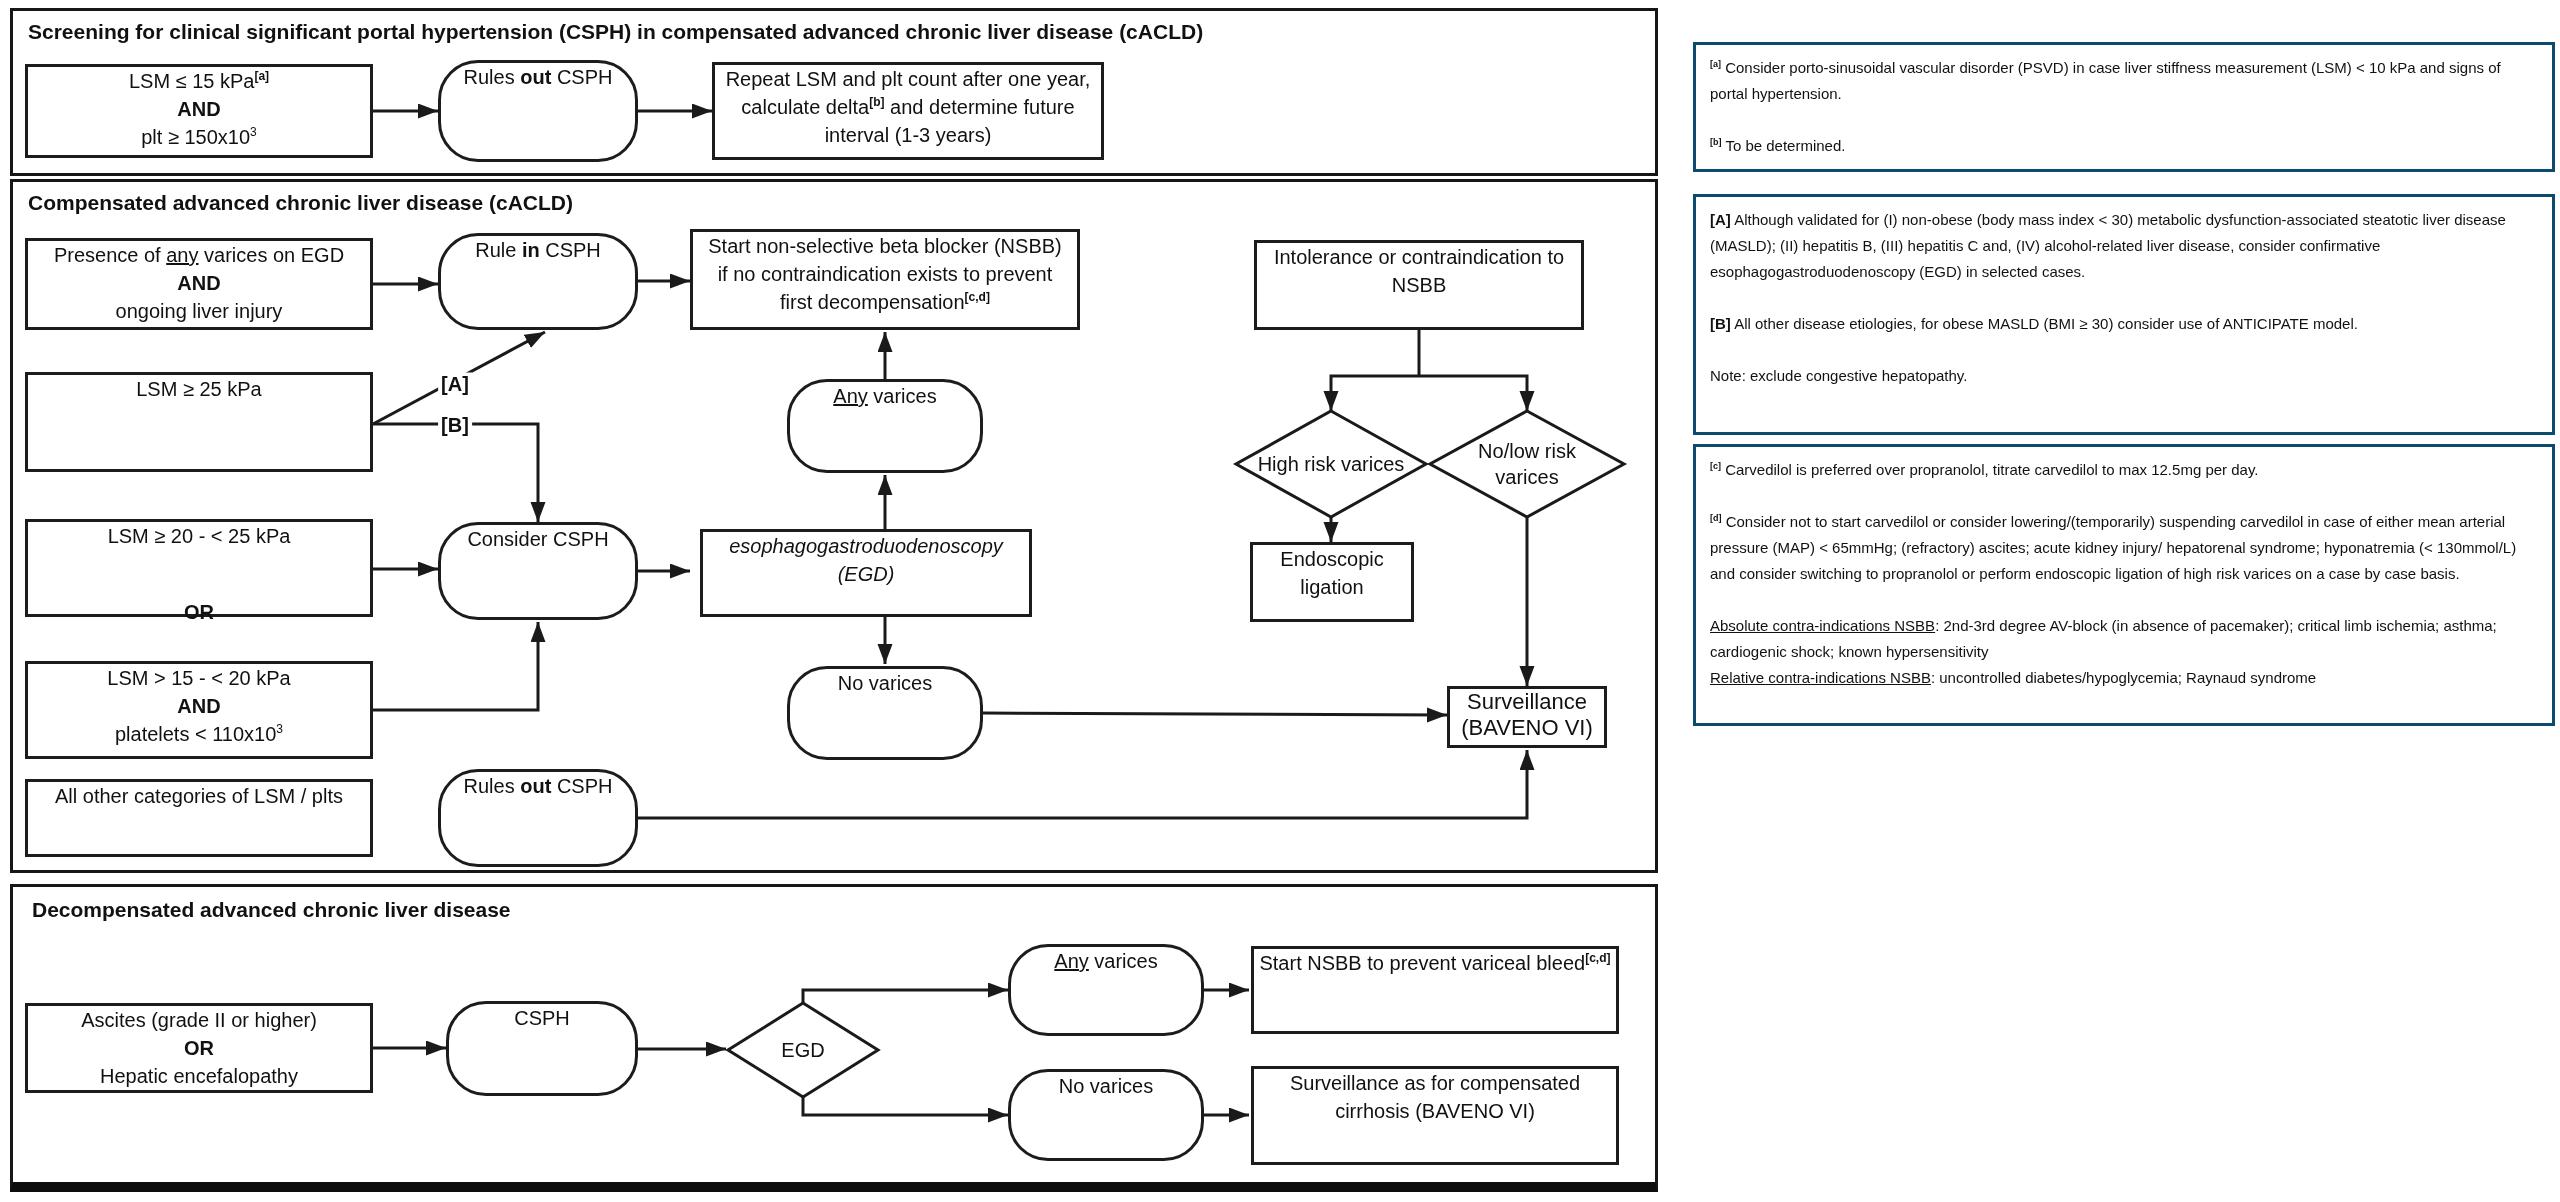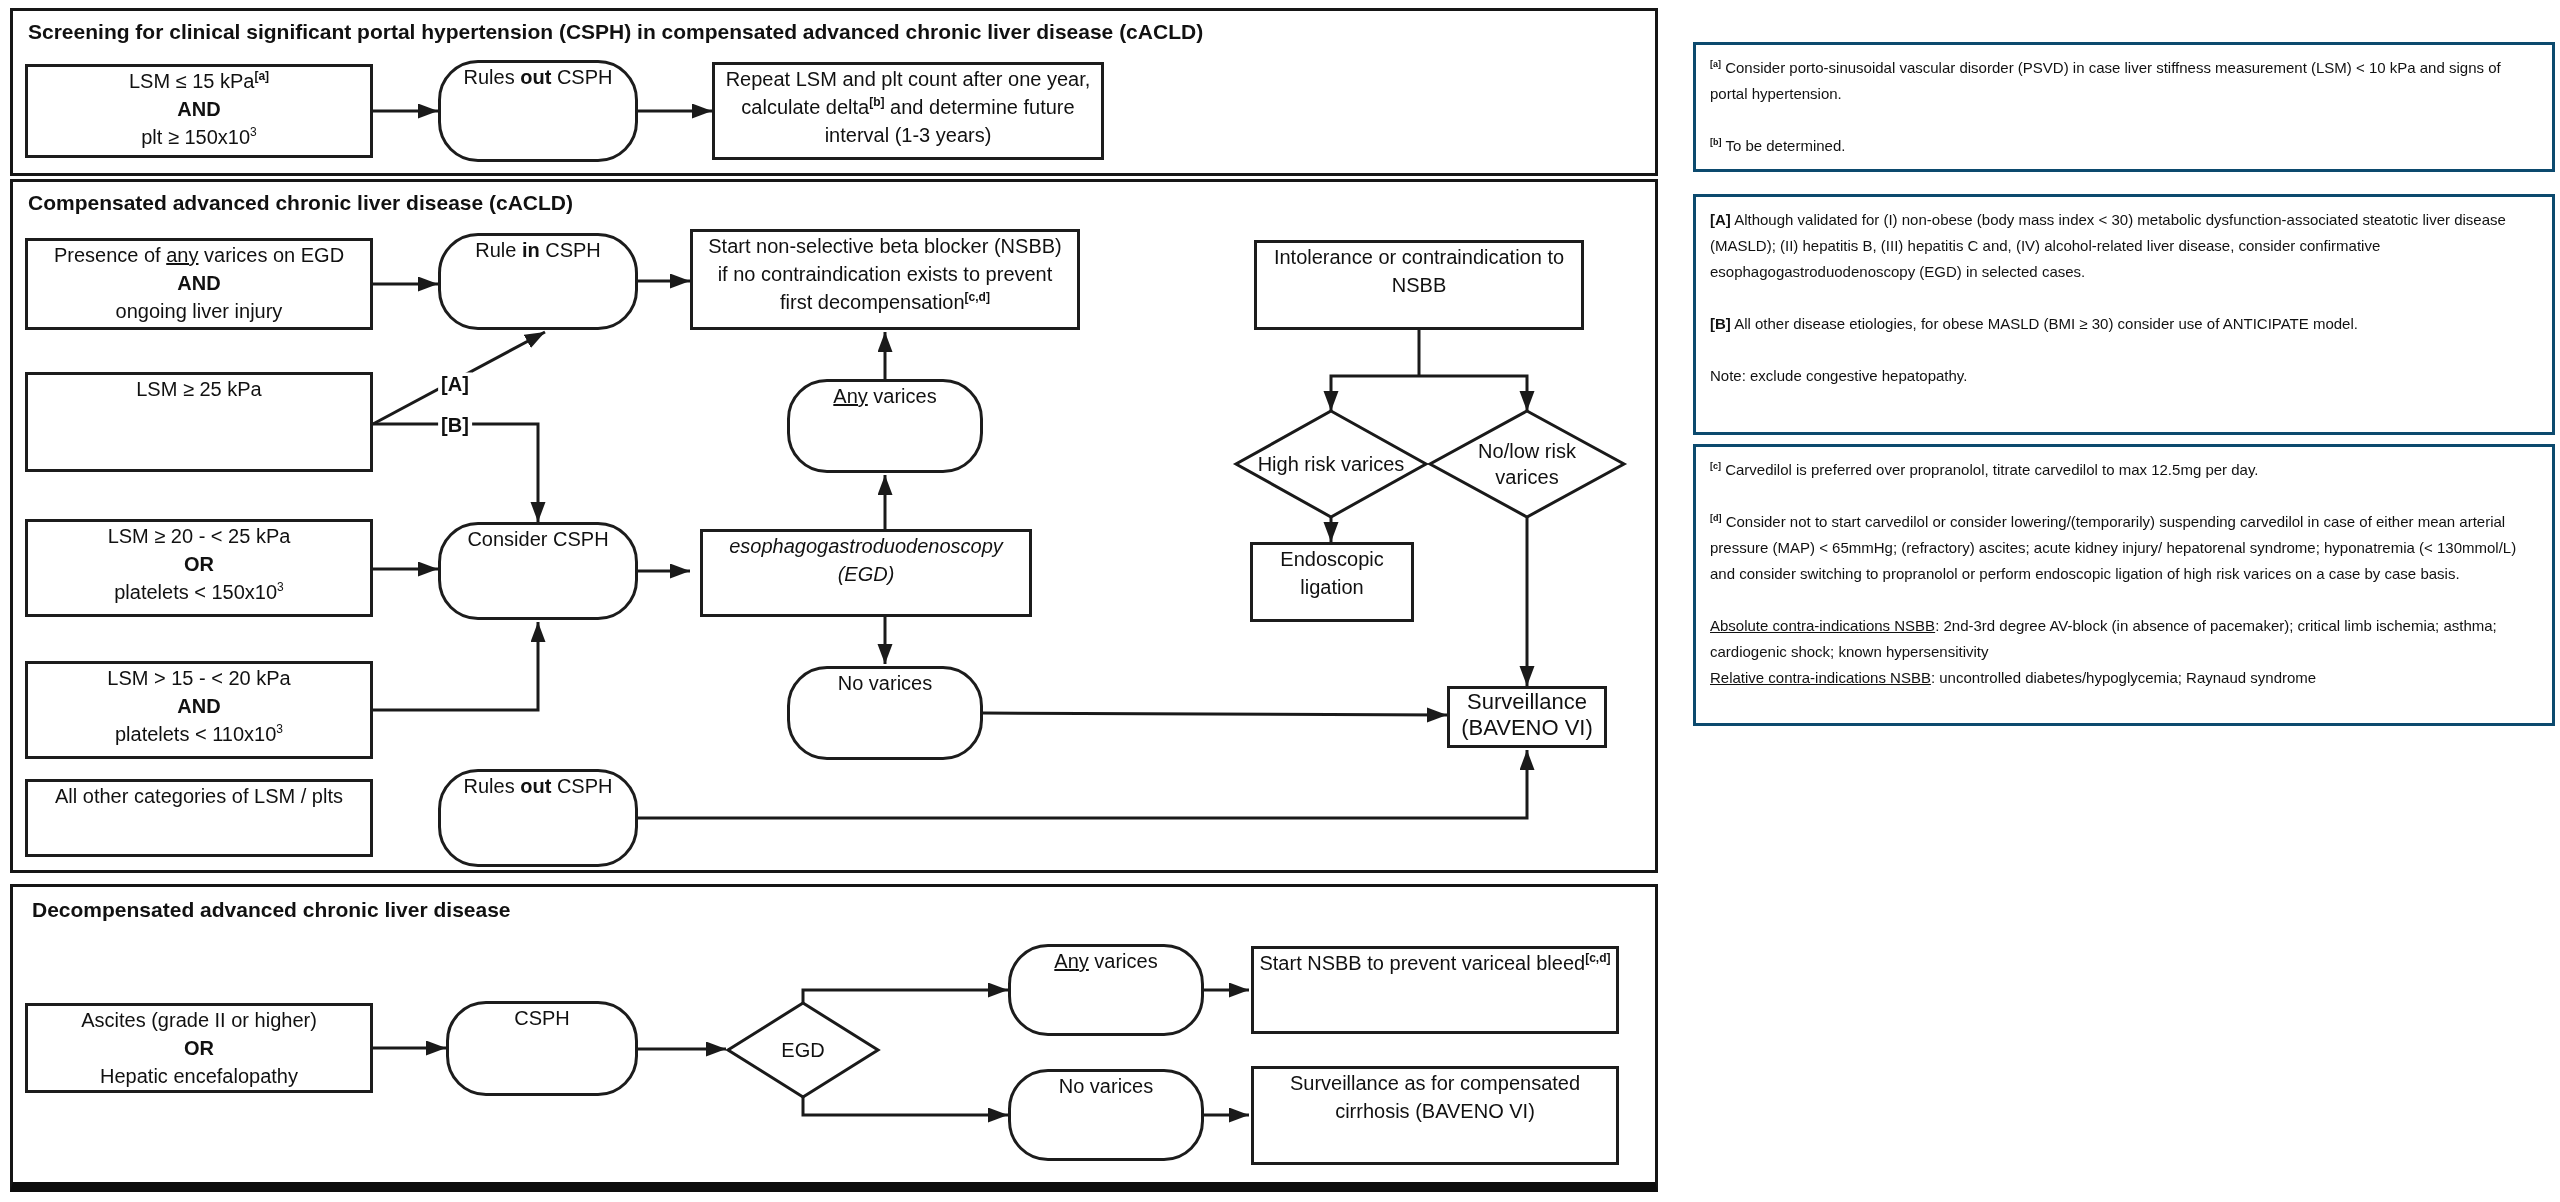--- a/index.html
+++ b/index.html
@@ -109,21 +109,21 @@
       <div class="rl"><span>first decompensation</span><sup class="b">[c,d]</sup></div>
     </div>
   <div class="node" style="left:25px;top:372px;width:348px;height:100px;">
       <div class="rl"><span>LSM ≥ 25 kPa</span></div>
     </div>
   <div class="flab" style="left:455px;top:384px;">[A]</div>
   <div class="flab" style="left:455px;top:425px;">[B]</div>
   <div class="node stadium" style="left:787px;top:379px;width:196px;height:94px;">
       <div class="rl"><span class="u">Any</span><span> varices</span></div>
     </div>
-  <div class="node" style="left:25px;top:519px;width:348px;height:98px;">
+  <div class="node" style="left:25px;top:519px;width:348px;height:98px;gap:48px;">
       <div class="rl"><span>LSM ≥ 20 - &lt; 25 kPa</span></div>
       <div class="rl"><span class="b">OR</span></div>
       <div class="rl"><span>platelets &lt; 150x10</span><sup>3</sup></div>
     </div>
   <div class="node stadium" style="left:438px;top:522px;width:200px;height:98px;">
       <div class="rl"><span>Consider CSPH</span></div>
     </div>
   <div class="node" style="left:700px;top:529px;width:332px;height:88px;font-style:italic;">
       <div class="rl"><span>esophagogastroduodenoscopy</span></div>
       <div class="rl"><span>(EGD)</span></div>

